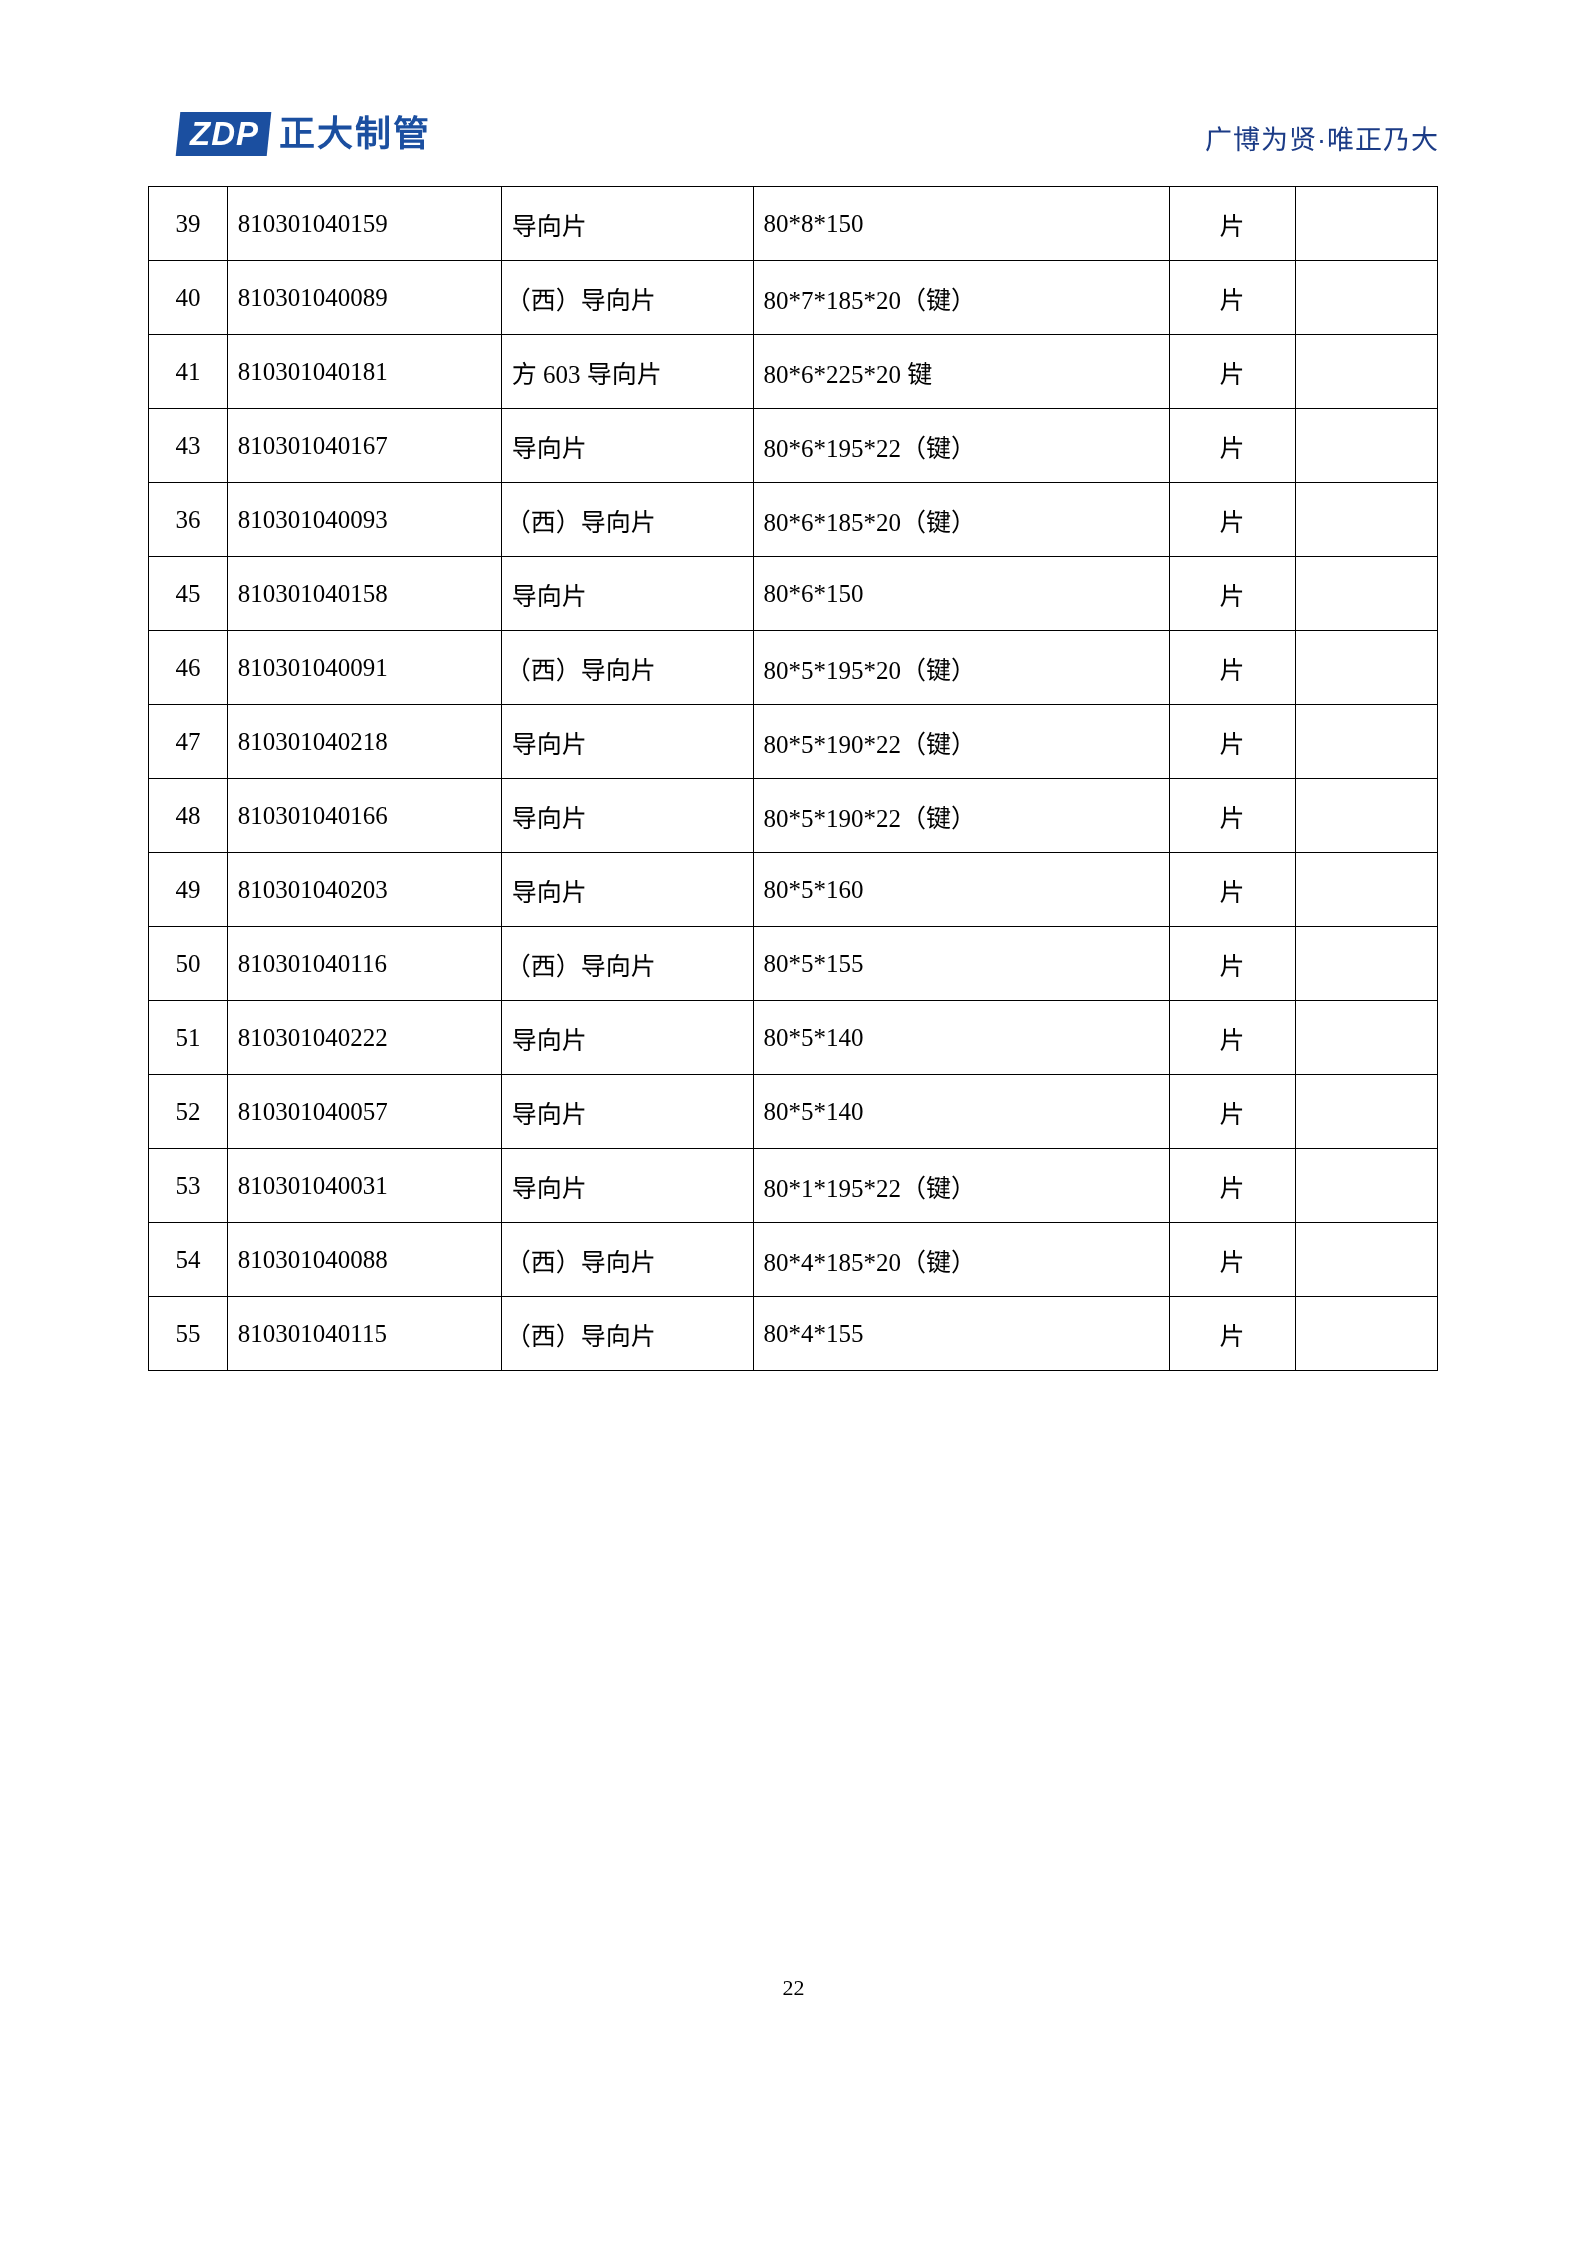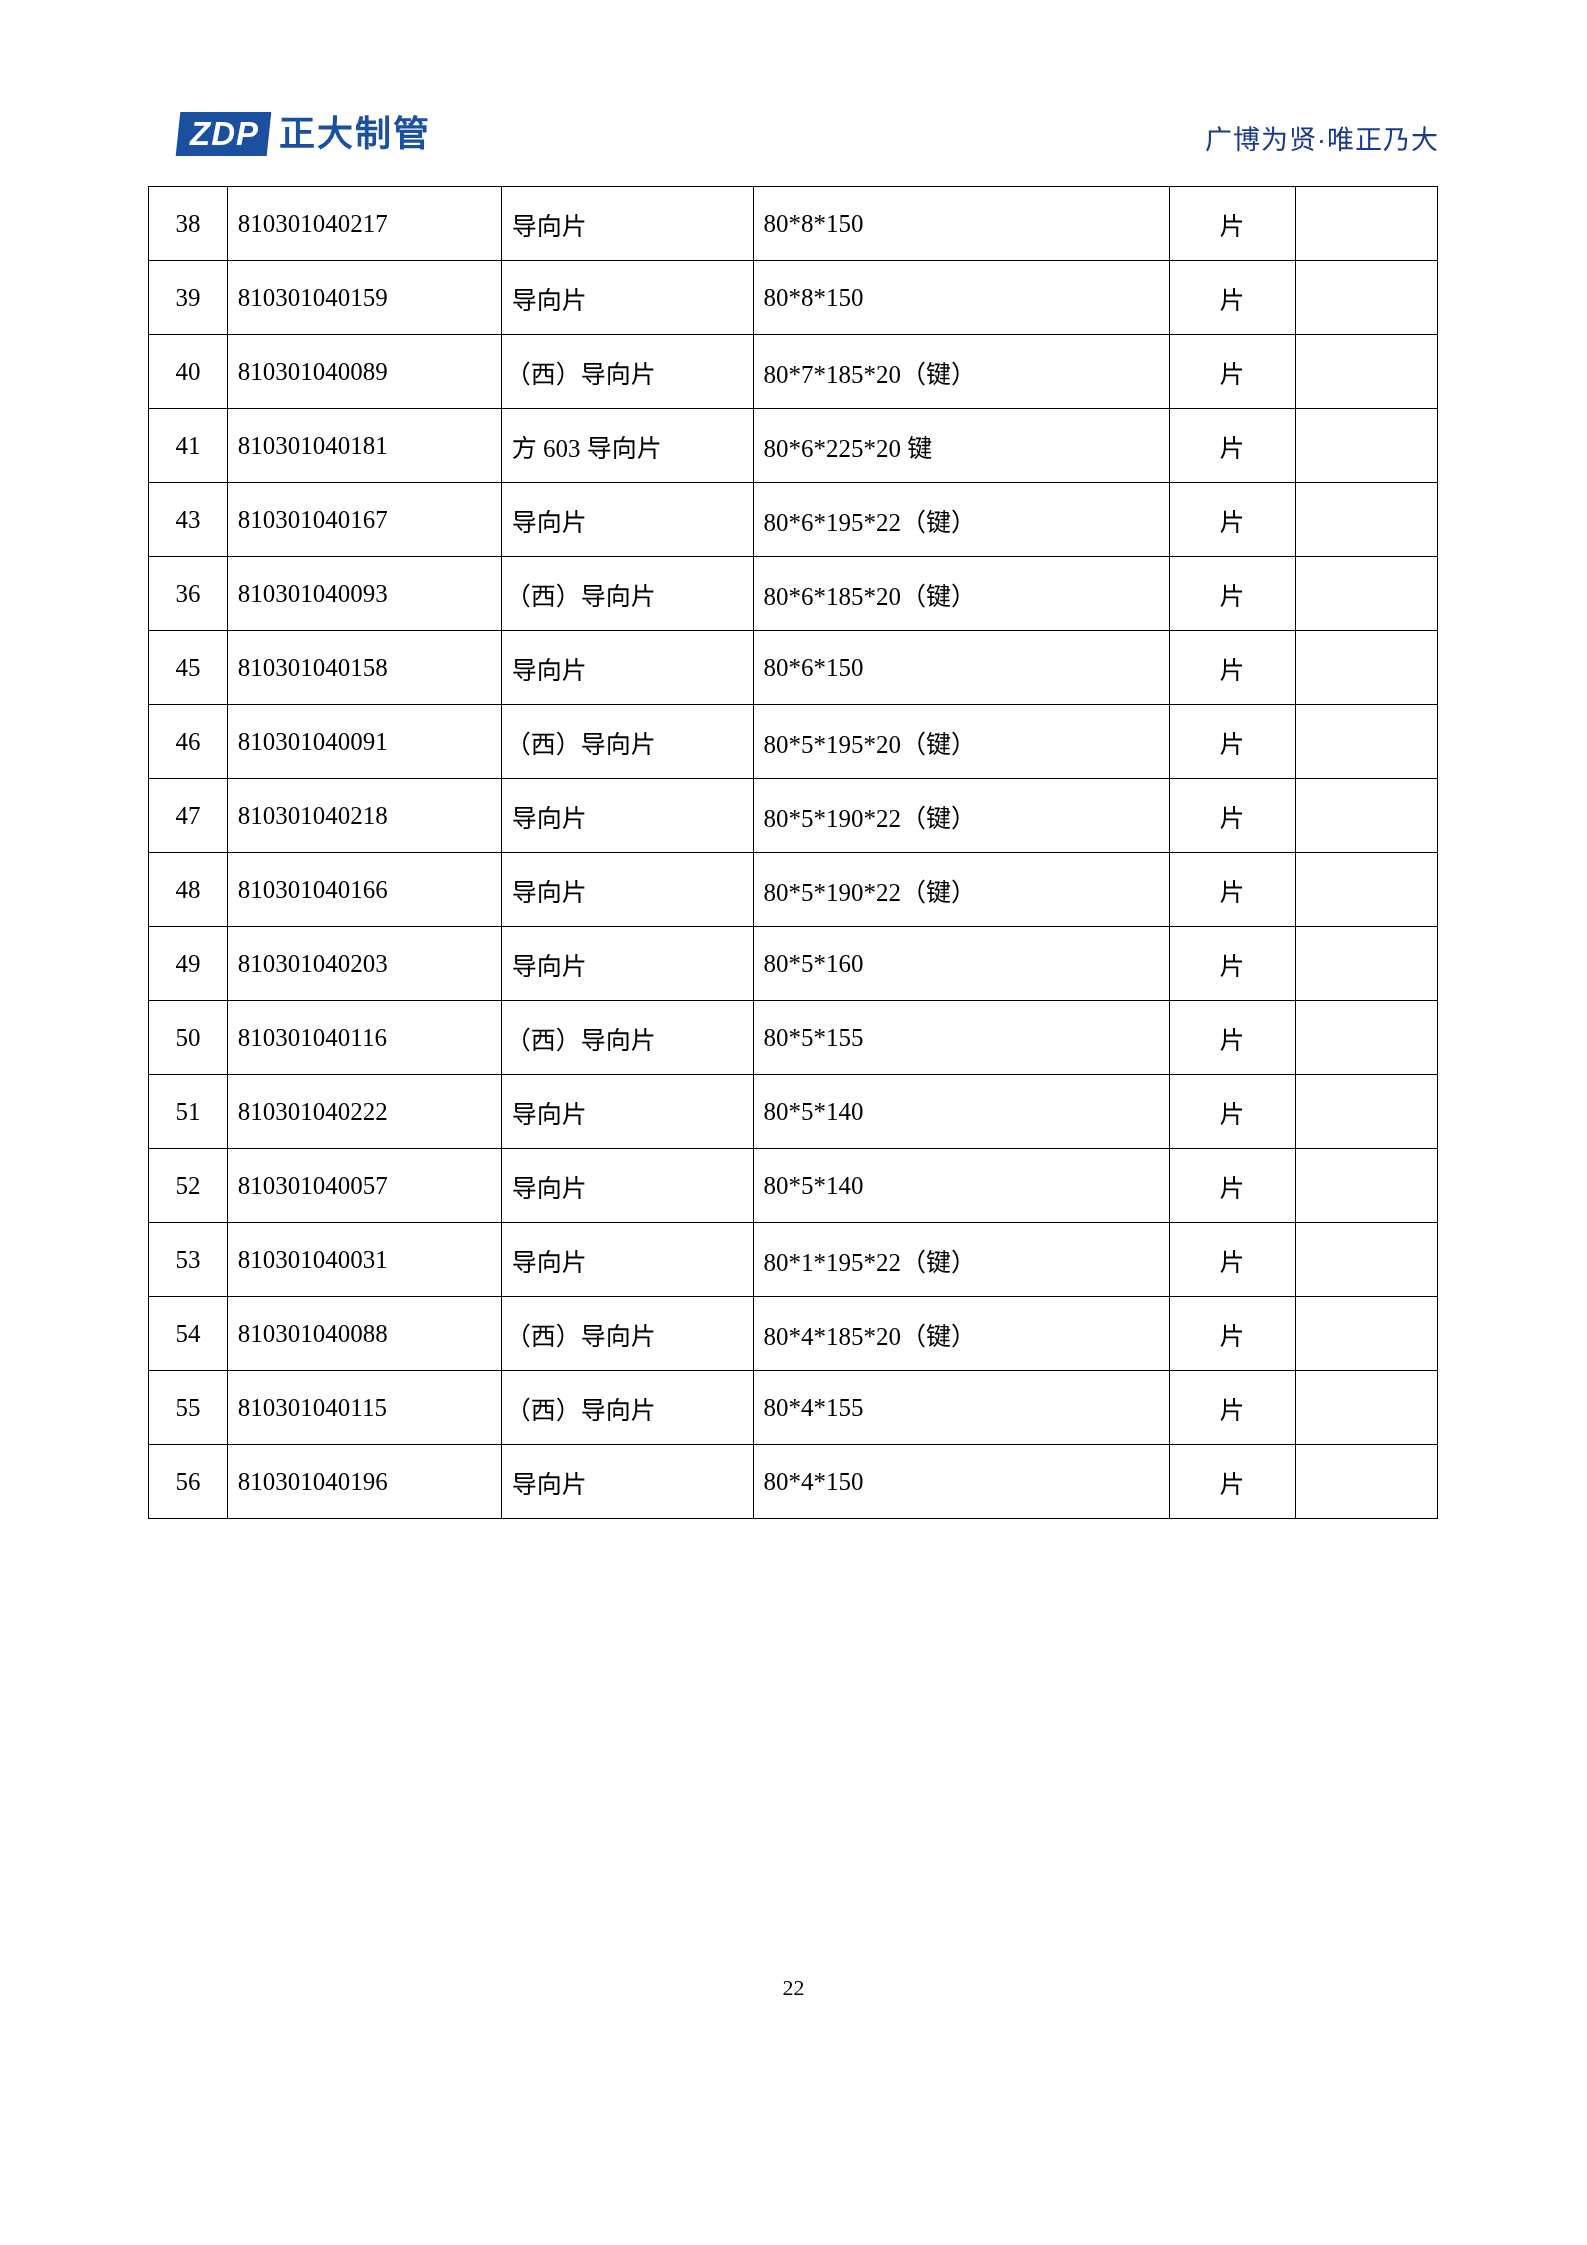--- a/index.html
+++ b/index.html
@@ -136,28 +136,20 @@
       <colgroup>
         <col class="c-idx">
           <col class="c-code">
           <col class="c-name">
           <col class="c-spec">
           <col class="c-unit">
           <col class="c-qty">
       </colgroup>
       <tbody>
           <tr>
-            <td class="idx">38</td>
-            <td class="code">810301040217</td>
-            <td class="name">导向片</td>
-            <td class="spec">80*8*150</td>
-            <td class="unit">片</td>
-            <td class="qty"></td>
-          </tr>
-          <tr>
             <td class="idx">39</td>
             <td class="code">810301040159</td>
             <td class="name">导向片</td>
             <td class="spec">80*8*150</td>
             <td class="unit">片</td>
             <td class="qty"></td>
           </tr>
           <tr>
             <td class="idx">40</td>
             <td class="code">810301040089</td>
@@ -271,28 +263,20 @@
             <td class="qty"></td>
           </tr>
           <tr>
             <td class="idx">55</td>
             <td class="code">810301040115</td>
             <td class="name paren">（西）导向片</td>
             <td class="spec">80*4*155</td>
             <td class="unit">片</td>
             <td class="qty"></td>
           </tr>
-          <tr>
-            <td class="idx">56</td>
-            <td class="code">810301040196</td>
-            <td class="name">导向片</td>
-            <td class="spec">80*4*150</td>
-            <td class="unit">片</td>
-            <td class="qty"></td>
-          </tr>
         </tbody>
     </table>
   </div>
 
   <div class="footer">
     <span>22</span>
   </div>
 
 </div>
 

